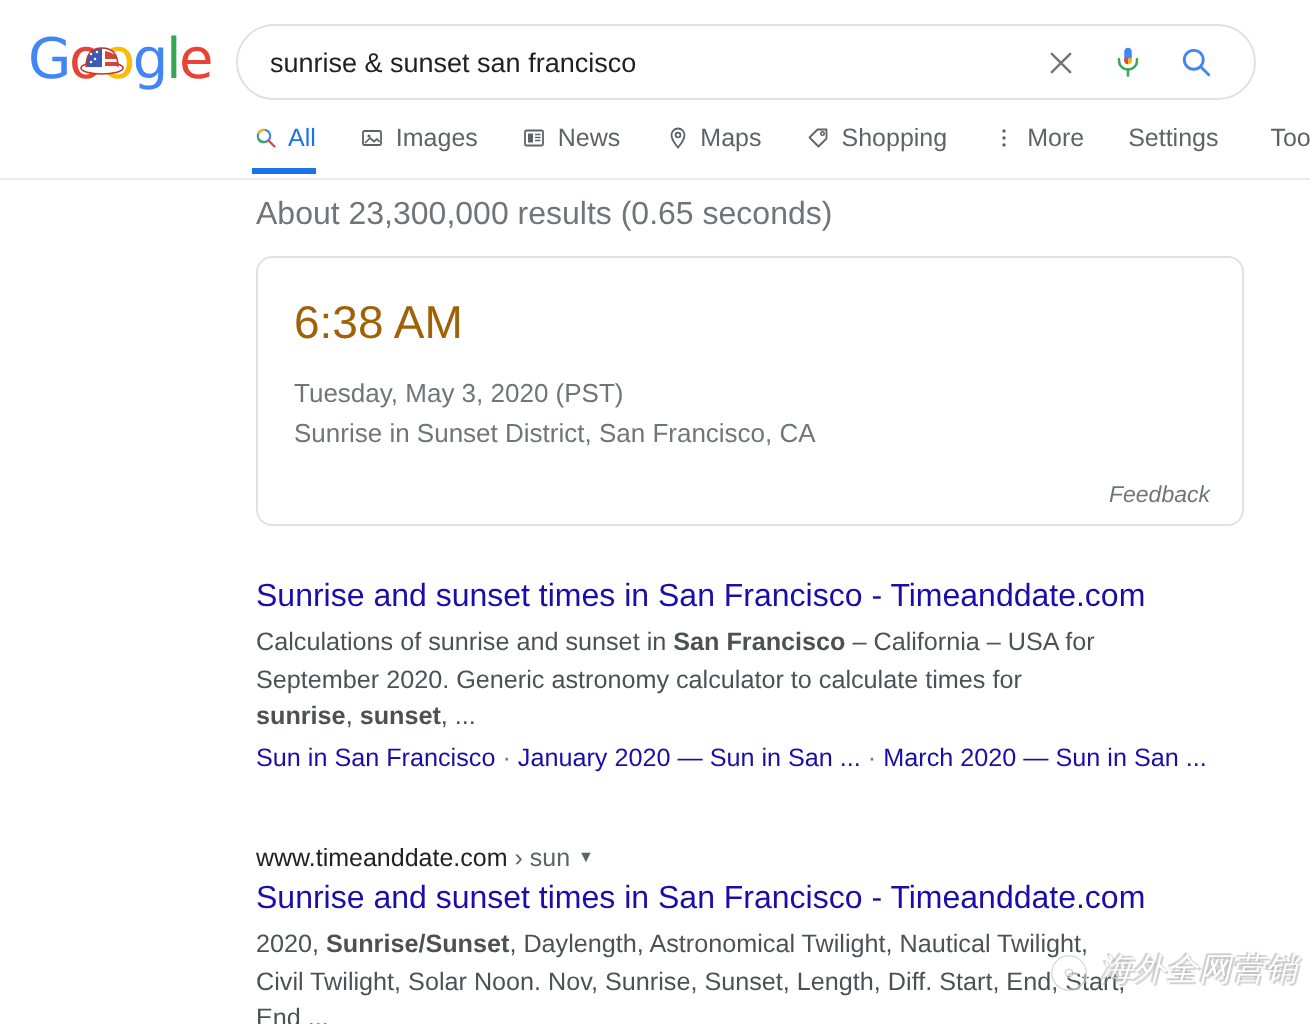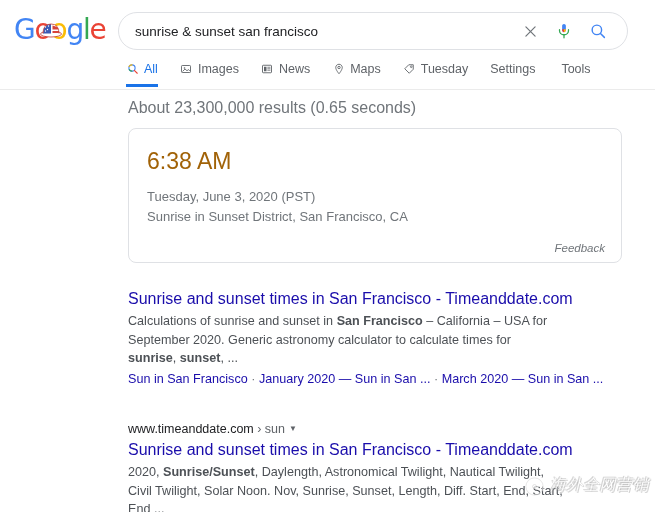--- a/index.html
+++ b/index.html
@@ -381,43 +381,53 @@
       <span>Maps</span>
     </div>
 
     <div class="tab">
       <span class="tab-ico">
         <svg width="12" height="12" viewBox="0 0 24 24">
           <path d="M3.5 11.5 L11.5 3.5 L20.5 3.5 L20.5 12.5 L12.5 20.5 Z" fill="none" stroke="#5f6368" stroke-width="1.8" stroke-linejoin="round"></path>
           <circle cx="16.5" cy="7.5" r="1.7" fill="none" stroke="#5f6368" stroke-width="1.6"></circle>
         </svg>
       </span>
-      <span>Tuesday</span>
-    </div>
-
+      <span>Shopping</span>
+    </div>
+
+    <div class="tab">
+      <span class="tab-ico">
+        <svg width="12" height="12" viewBox="0 0 24 24">
+          <circle cx="12" cy="5" r="1.7" fill="#5f6368"></circle>
+          <circle cx="12" cy="12" r="1.7" fill="#5f6368"></circle>
+          <circle cx="12" cy="19" r="1.7" fill="#5f6368"></circle>
+        </svg>
+      </span>
+      <span>More</span>
+    </div>
 
     <div class="tab plain">
       <span>Settings</span>
     </div>
 
     <div class="tab plain">
       <span>Tools</span>
     </div>
 
   </div>
 </div>
 <div class="divider-line"></div>
 
 <div class="results">
 
   <div class="result-stats">About 23,300,000 results (0.65 seconds)</div>
 
   <div class="answer-card">
     <div class="ans-time">6:38 AM</div>
-    <div class="ans-date">Tuesday, June 3, 2020 (PST)</div>
+    <div class="ans-date">Tuesday, May 3, 2020 (PST)</div>
     <div class="ans-loc">Sunrise in Sunset District, San Francisco, CA</div>
     <div class="ans-feedback">Feedback</div>
   </div>
 
   <div class="res" style="top:197px;">
     <a class="res-title">Sunrise and sunset times in San Francisco - Timeanddate.com</a>
     <div class="res-snippet"><span>Calculations of sunrise and sunset in </span><b>San Francisco</b><span> – California – USA for September 2020. Generic astronomy calculator to calculate times for </span><b>sunrise</b><span>, </span><b>sunset</b><span>, ...</span></div>
     <div class="res-sitelinks"><span class="sl">Sun in San Francisco</span><span class="sep"> · </span><span class="sl">January 2020 — Sun in San ...</span><span class="sep"> · </span><span class="sl">March 2020 — Sun in San ...</span></div>
   </div>
 

